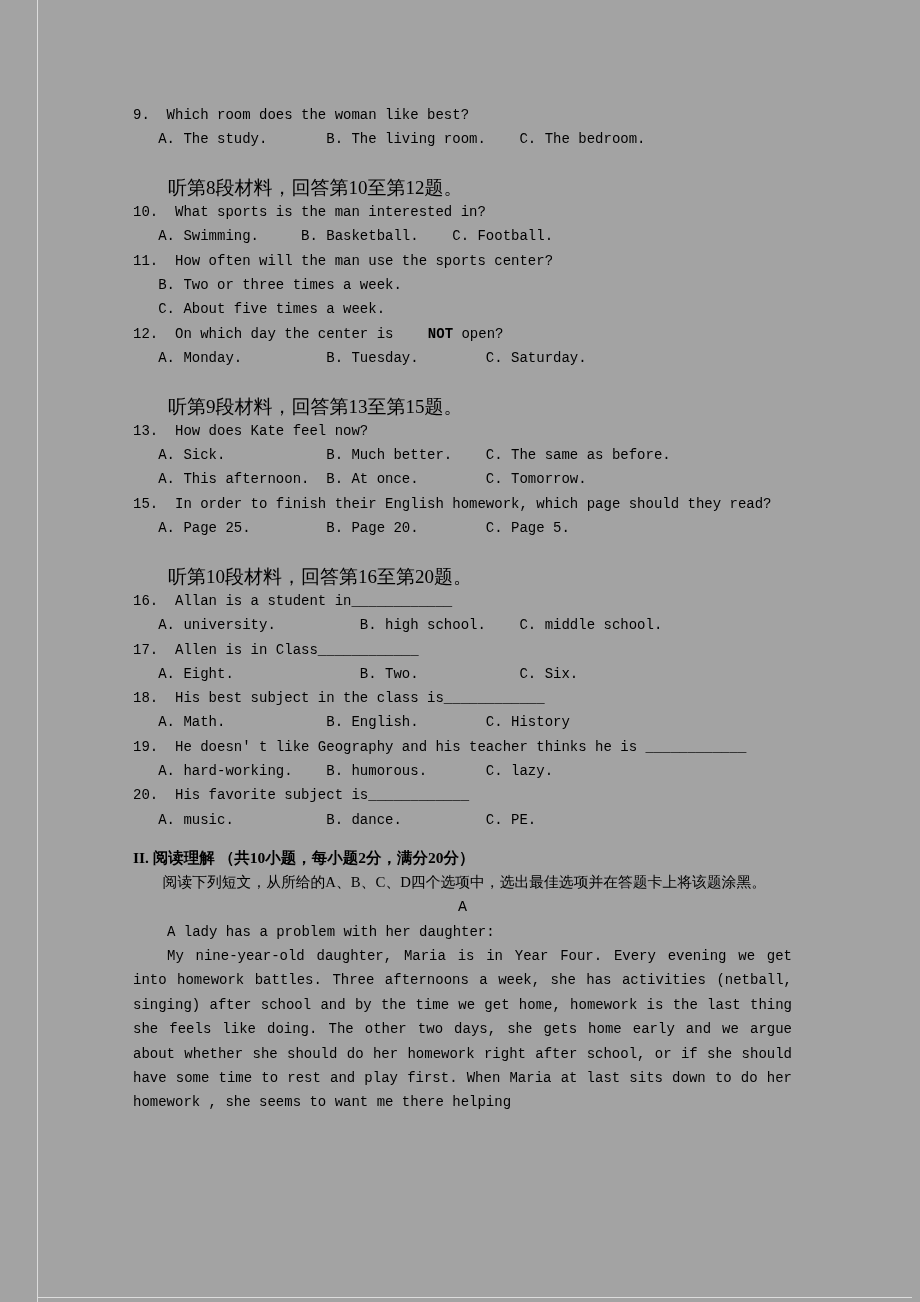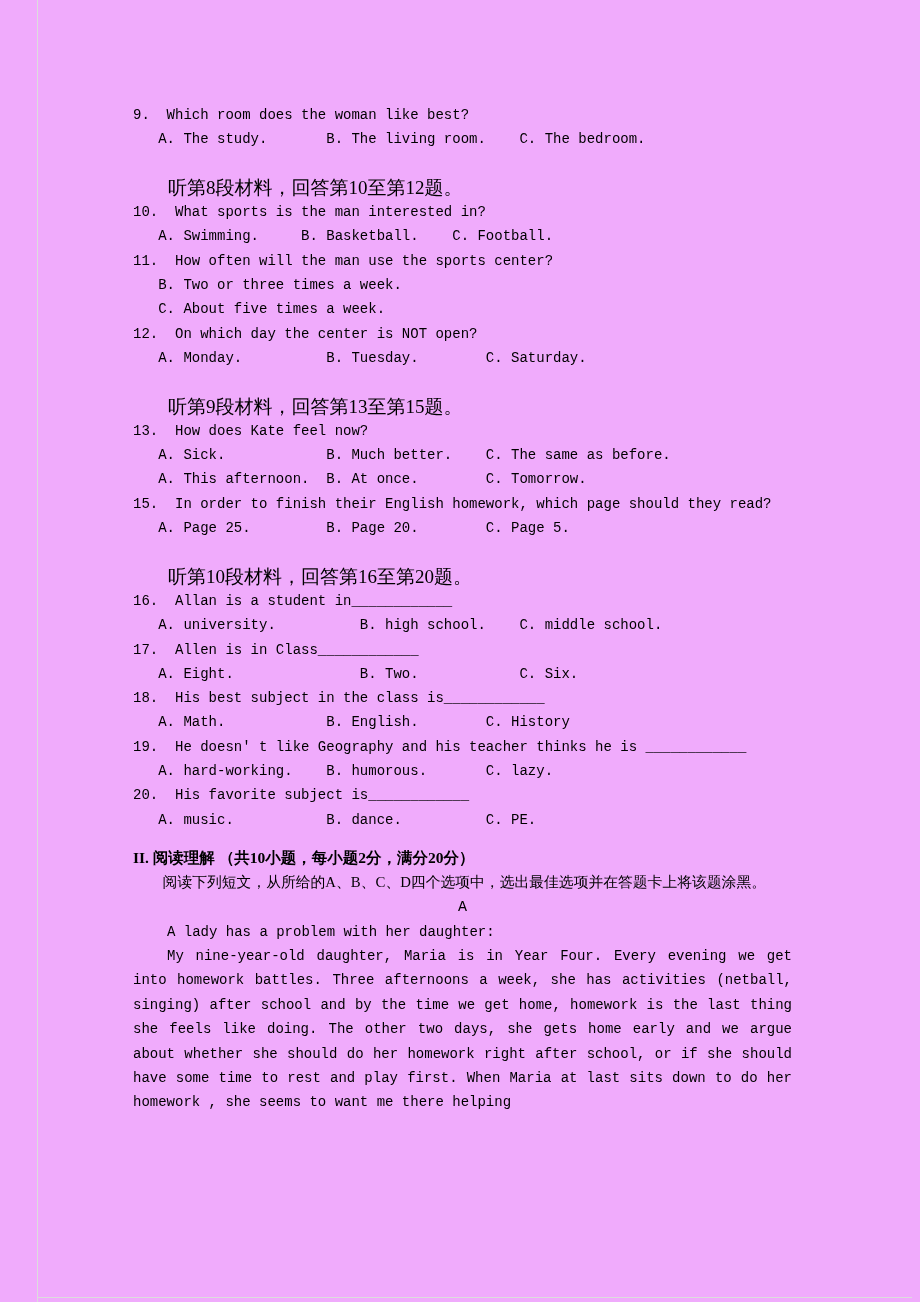--- a/index.html
+++ b/index.html
@@ -1,19 +1,19 @@
 <!DOCTYPE html>
 <html><head>
 <meta charset="utf-8">
 <style>
   html,body { margin:0; padding:0; background:#ffffff; }
   .page {
     position:relative;
     width:920px; height:1302px;
-    background:#f0abfc;
+    background:#a3a3a3;
     overflow:hidden;
     color:#000;
   }
   .edge-left {
     position:absolute; left:37px; top:0; bottom:0; width:1px;
     background:#dcdcdc;
   }
   .edge-bottom {
     position:absolute; left:37px; right:8px; bottom:4px; height:1px;
     background:#dcdcdc;
@@ -26,21 +26,21 @@
     font-size:14px; line-height:24.3px;
     white-space:pre;
   }
   .line.gap { height:24.3px; }
   .line.cn {
     font-family:"Liberation Serif","DejaVu Serif",serif;
     font-size:19px;
     padding-left:35px;
     white-space:pre;
   }
-  .b { font-weight:normal; }
+  .b { font-weight:bold;margin-left:26px; }
 
   .heading2 {
     margin-top:14px;
     font-family:"Liberation Serif","DejaVu Serif",serif;
     font-size:15.5px; font-weight:bold; line-height:24.3px;
   }
   .instructions {
     font-family:"Liberation Serif","DejaVu Serif",serif;
     font-size:14.8px; line-height:24.3px;
     text-align:justify; text-indent:2em;

